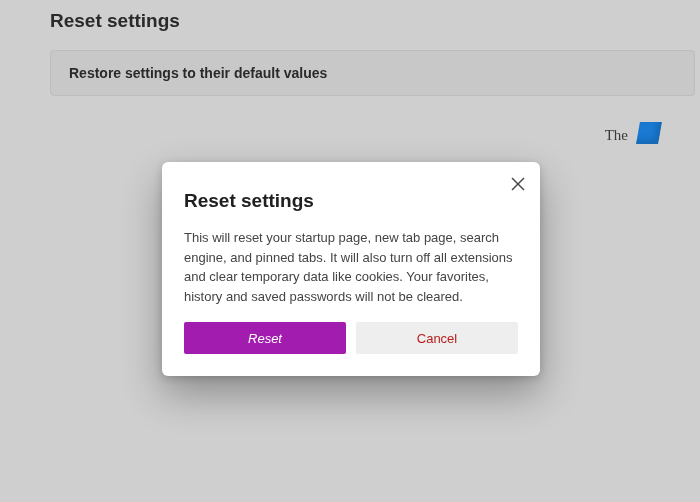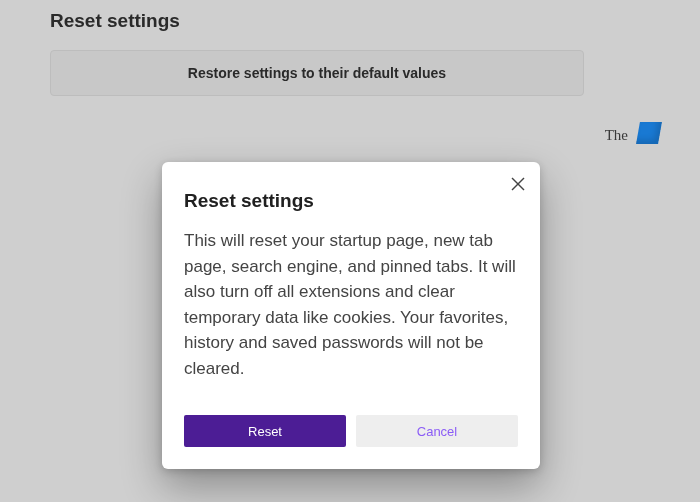--- a/index.html
+++ b/index.html
@@ -22,25 +22,24 @@
       font-size: 19px;
       font-weight: 600;
       color: #2a2a2a;
       margin-bottom: 18px;
     }
     .restore-card {
       background: #c8c8c8;
       border: 1px solid #bdbdbd;
       border-radius: 4px;
       padding: 14px 18px;
-      width: 534px;
+      width: 645px;
       font-size: 14px;
       font-weight: 600;
       color: #2a2a2a;
-      text-align: center;
     }
     .watermark {
       position: absolute;
       top: 122px;
       right: 40px;
       display: flex;
       align-items: flex-end;
       gap: 10px;
       color: #3a3a3a;
       font-family: Georgia, "Times New Roman", serif;
@@ -89,49 +88,50 @@
     }
     .dialog-close svg { width: 14px; height: 14px; }
     .dialog-title {
       font-size: 19px;
       font-weight: 600;
       color: #202020;
       margin-bottom: 16px;
       margin-top: 6px;
     }
     .dialog-body {
-      font-size: 17px;
+      font-size: 13px;
       color: #444;
       line-height: 1.5;
-      margin-bottom: 34px;
+      margin-bottom: 16px;
     }
     .dialog-actions {
       display: flex;
       gap: 10px;
     }
     .btn {
       flex: 1;
       height: 32px;
       font-size: 13px;
       border: none;
       cursor: pointer;
       font-family: inherit;
       font-weight: 500;
       display: flex;
       align-items: center;
       justify-content: center;
       border-radius: 2px;
     }
     .btn-primary {
-      background: #4c1d95;
+      background: #a21caf;
       color: #fff;
+      font-style: italic;
     }
     .btn-secondary {
       background: #eeeeee;
-      color: #8b5cf6;
+      color: #b91c1c;
       text-align: center;
     }
   </style>
 </head>
 <body>
 
 <div class="page">
   <h1 class="page-title">Reset settings</h1>
   <div class="restore-card">
     <span>Restore settings to their default values</span>

